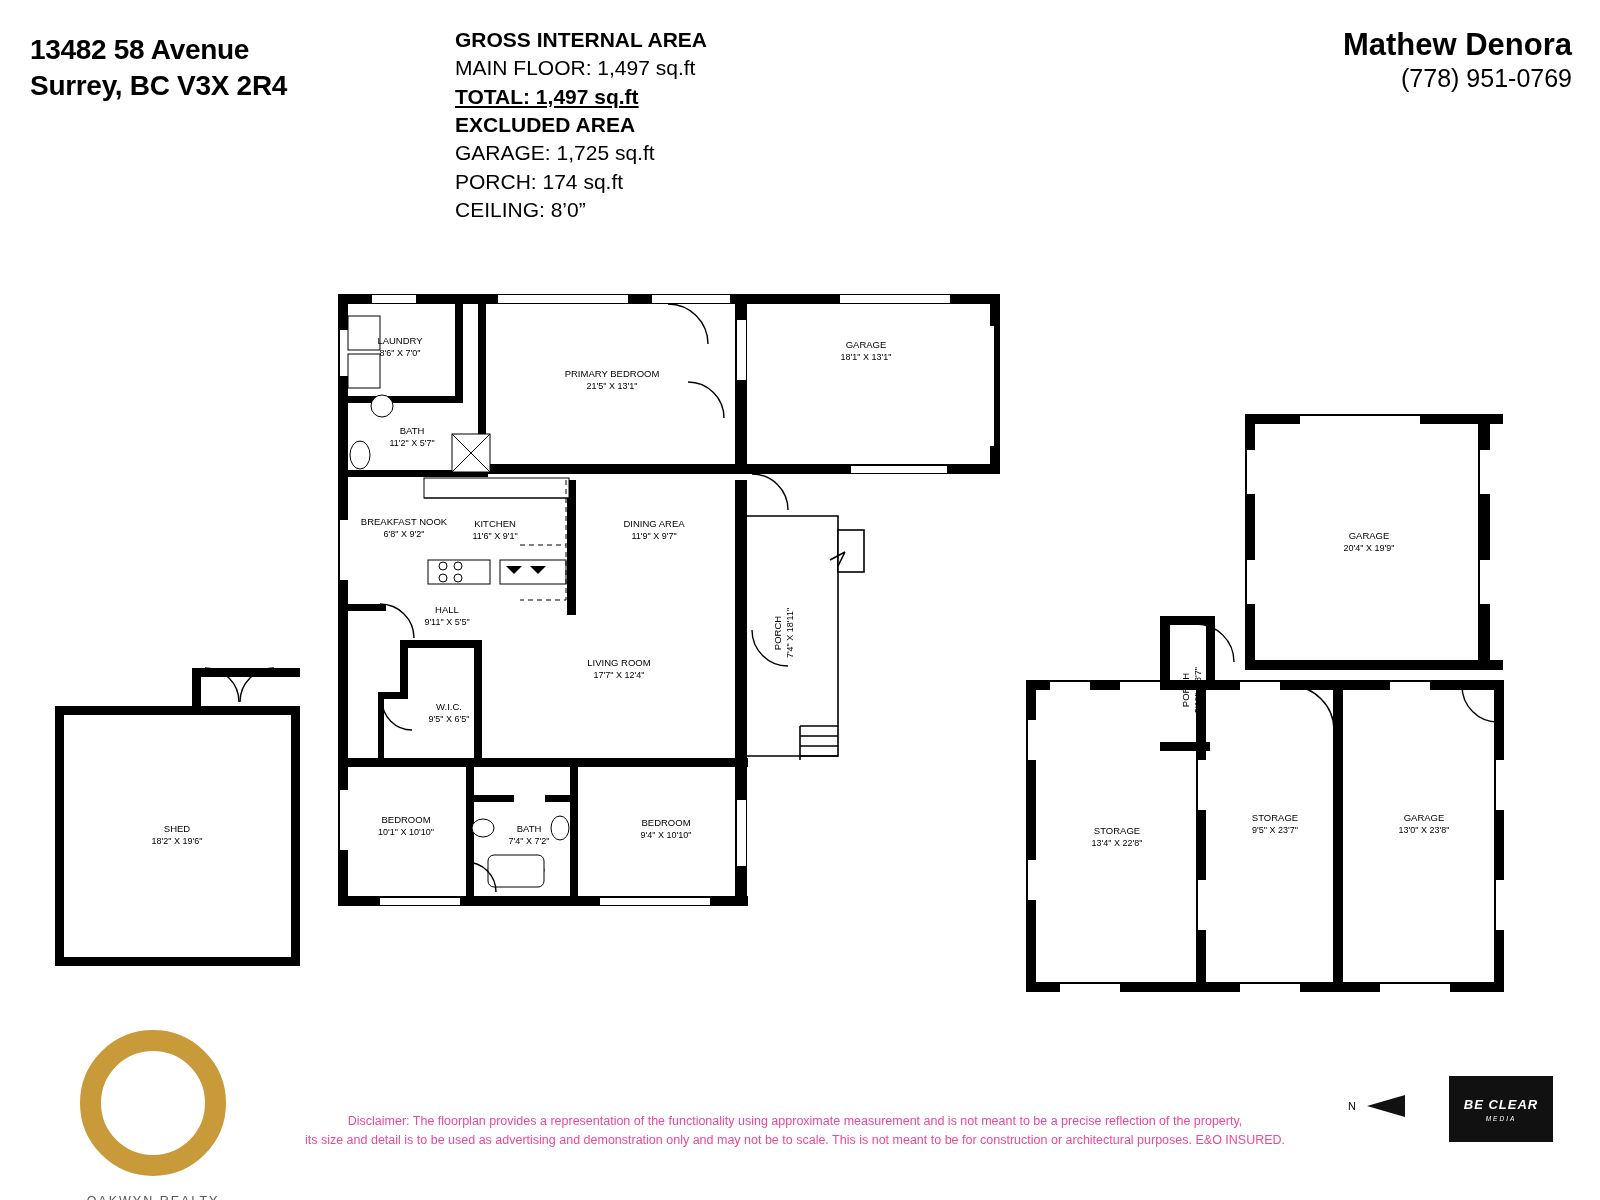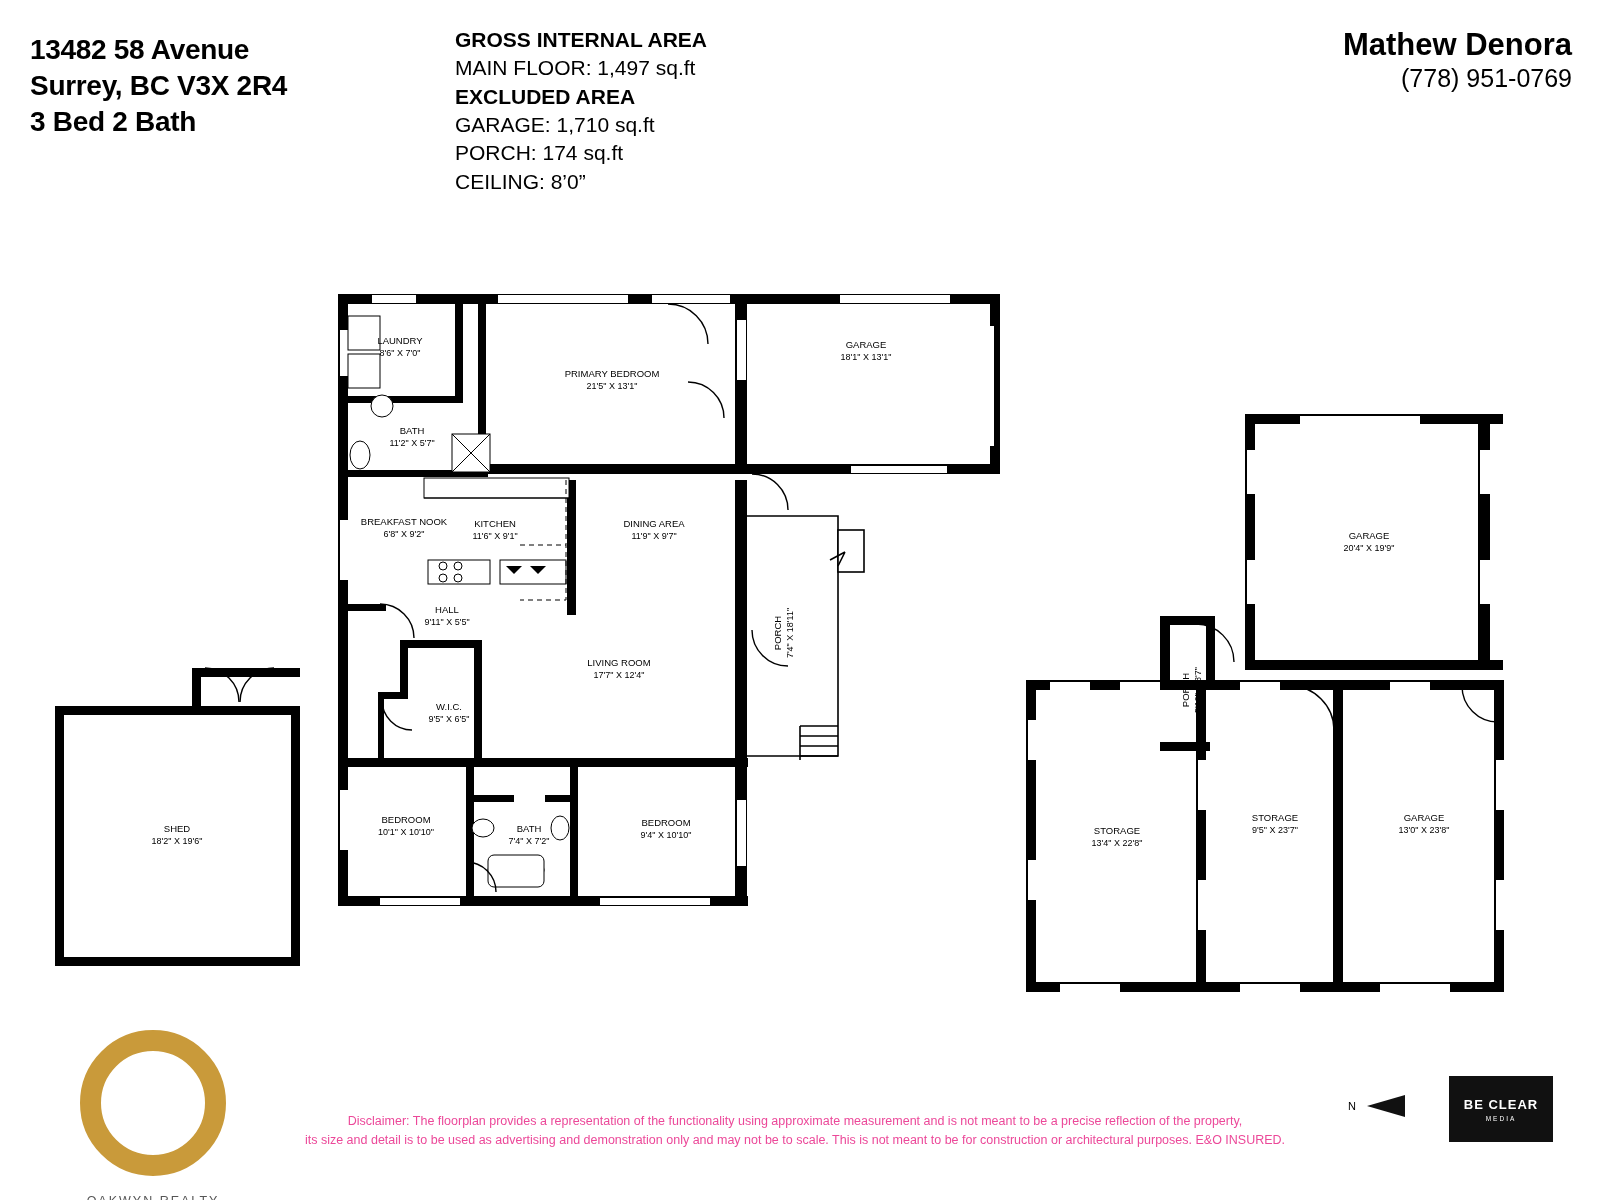--- a/index.html
+++ b/index.html
@@ -26,40 +26,40 @@
   
   #plan{position:absolute;left:0;top:0;width:1600px;height:1200px;}
 
   
   .disclaimer{position:absolute;left:250px;top:1112px;width:1090px;text-align:center;
     font-size:12.5px;line-height:1.55;color:#ec4899;}
   .logo-oak{position:absolute;left:58px;top:1030px;width:190px;text-align:center;}
   .logo-oak .ring{width:104px;height:104px;border-radius:50%;border:21px solid #c99a3a;margin:0 auto;}
   .logo-oak .txt{font-size:12.5px;letter-spacing:2px;color:#555;margin-top:18px;}
   .beclear{position:absolute;left:1449px;top:1076px;width:104px;height:66px;background:#111;color:#fff;
-    display:flex;flex-direction:column;align-items:center;justify-content:center;}
+    display:flex;flex-direction:column;align-items:center;justify-content:center;font-style:italic;}
   .beclear .b1{font-size:13px;letter-spacing:1px;font-weight:bold;}
   .beclear .b2{font-size:6.5px;letter-spacing:2px;margin-top:3px;}
   .northwrap{position:absolute;left:1348px;top:1092px;display:flex;align-items:center;gap:5px;}
   .northwrap .nlab{font-size:11px;}
 </style>
 </head>
 <body>
 
 <div class="addr">
   <div>13482 58 Avenue</div>
   <div>Surrey, BC V3X 2R4</div>
-  <div>3 Bed 2 Bath</div>
 </div>
 
 <div class="areas">
   <div class="ln b">GROSS INTERNAL AREA</div>
   <div class="ln">MAIN FLOOR: 1,497 sq.ft</div>
+  <div class="ln u">TOTAL: 1,497 sq.ft</div>
   <div class="ln b">EXCLUDED AREA</div>
-  <div class="ln">GARAGE: 1,710 sq.ft</div>
+  <div class="ln">GARAGE: 1,725 sq.ft</div>
   <div class="ln">PORCH: 174 sq.ft</div>
   <div class="ln">CEILING: 8’0”</div>
 </div>
 
 <div class="agent">
   <div class="nm">Mathew Denora</div>
   <div class="ph">(778) 951-0769</div>
 </div>
 
 <svg id="plan" viewBox="0 0 1600 1200">

